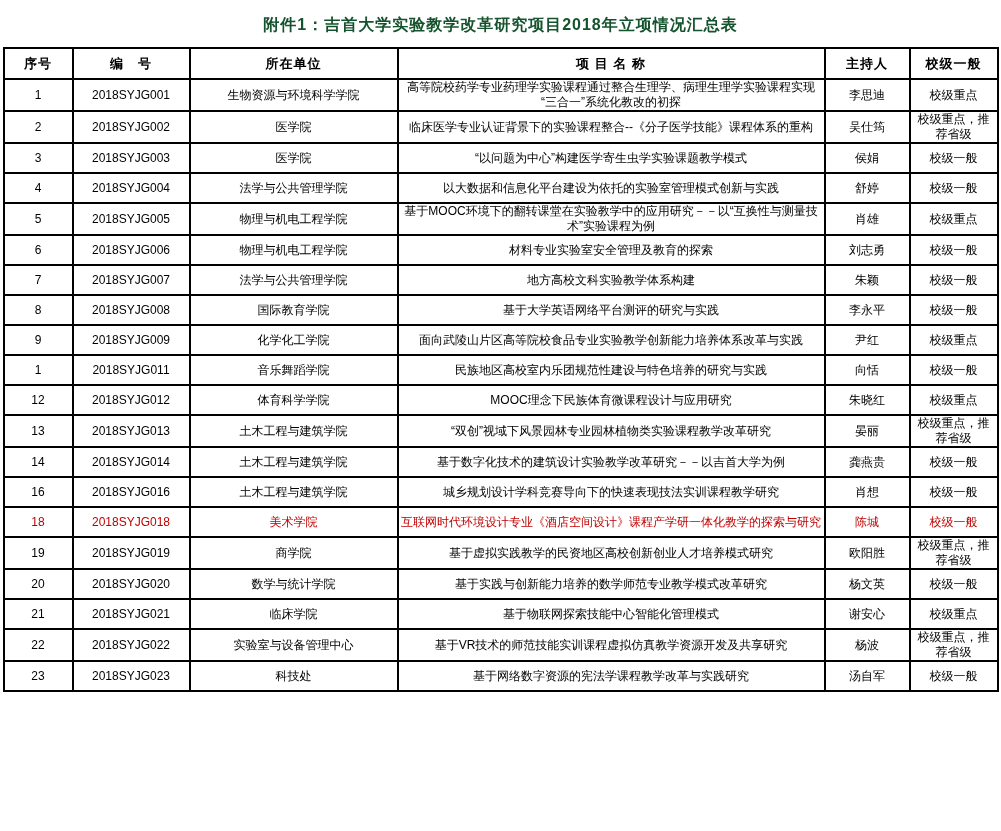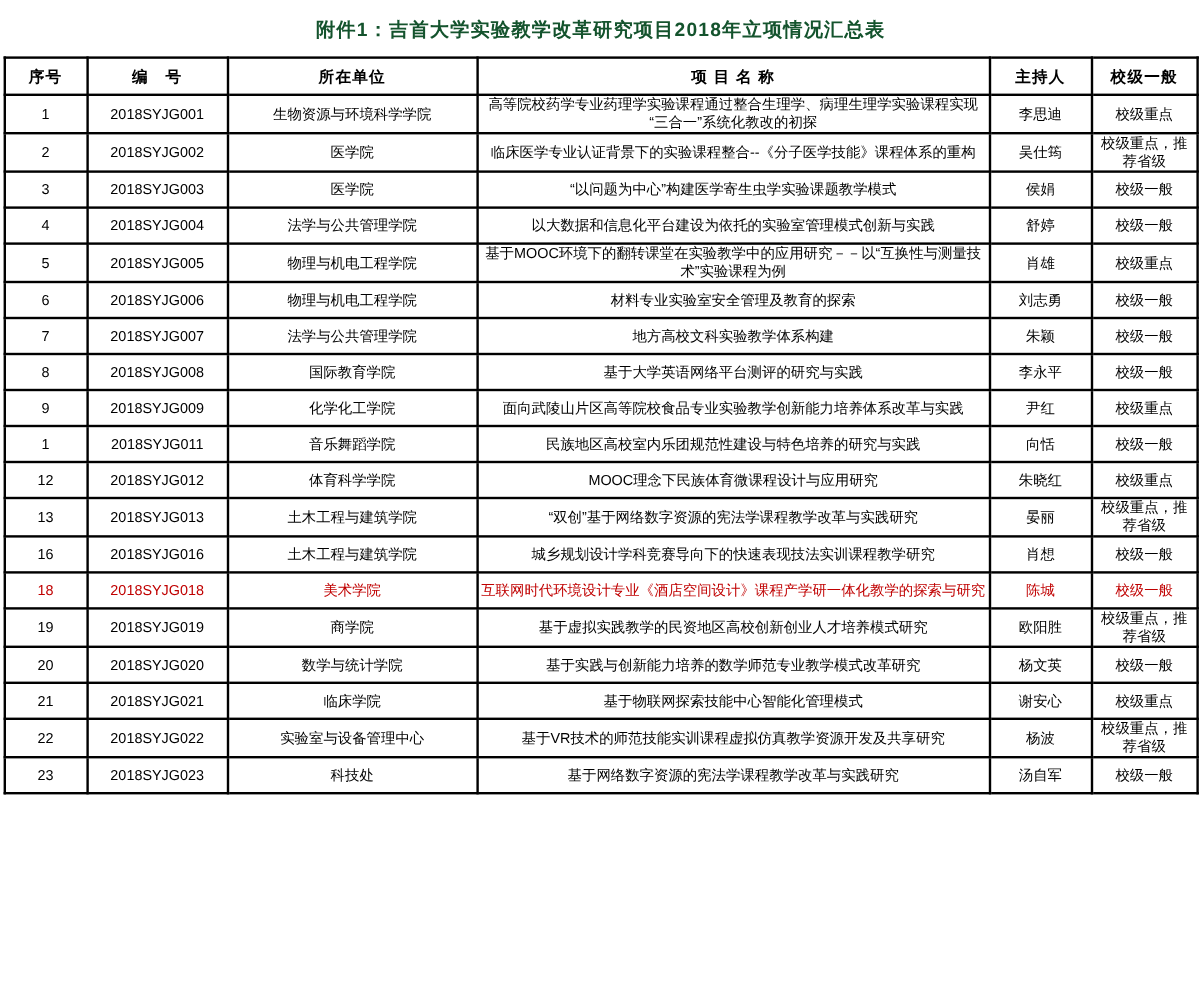--- a/index.html
+++ b/index.html
@@ -175,23 +175,31 @@
     <td class="c-code">2018SYJG012</td>
     <td class="c-unit">体育科学学院</td>
     <td class="c-project">MOOC理念下民族体育微课程设计与应用研究</td>
     <td class="c-leader">朱晓红</td>
     <td class="c-type">校级重点</td>
   </tr>
         <tr>
     <td class="c-no">13</td>
     <td class="c-code">2018SYJG013</td>
     <td class="c-unit">土木工程与建筑学院</td>
-    <td class="c-project">“双创”基于网络数字资源的宪法学课程教学改革与实践研究</td>
+    <td class="c-project">“双创”视域下风景园林专业园林植物类实验课程教学改革研究</td>
     <td class="c-leader">晏丽</td>
     <td class="c-type">校级重点，推荐省级</td>
+  </tr>
+        <tr>
+    <td class="c-no">14</td>
+    <td class="c-code">2018SYJG014</td>
+    <td class="c-unit">土木工程与建筑学院</td>
+    <td class="c-project">基于数字化技术的建筑设计实验教学改革研究－－以吉首大学为例</td>
+    <td class="c-leader">龚燕贵</td>
+    <td class="c-type">校级一般</td>
   </tr>
         <tr>
     <td class="c-no">16</td>
     <td class="c-code">2018SYJG016</td>
     <td class="c-unit">土木工程与建筑学院</td>
     <td class="c-project">城乡规划设计学科竞赛导向下的快速表现技法实训课程教学研究</td>
     <td class="c-leader">肖想</td>
     <td class="c-type">校级一般</td>
   </tr>
         <tr class="highlight">

